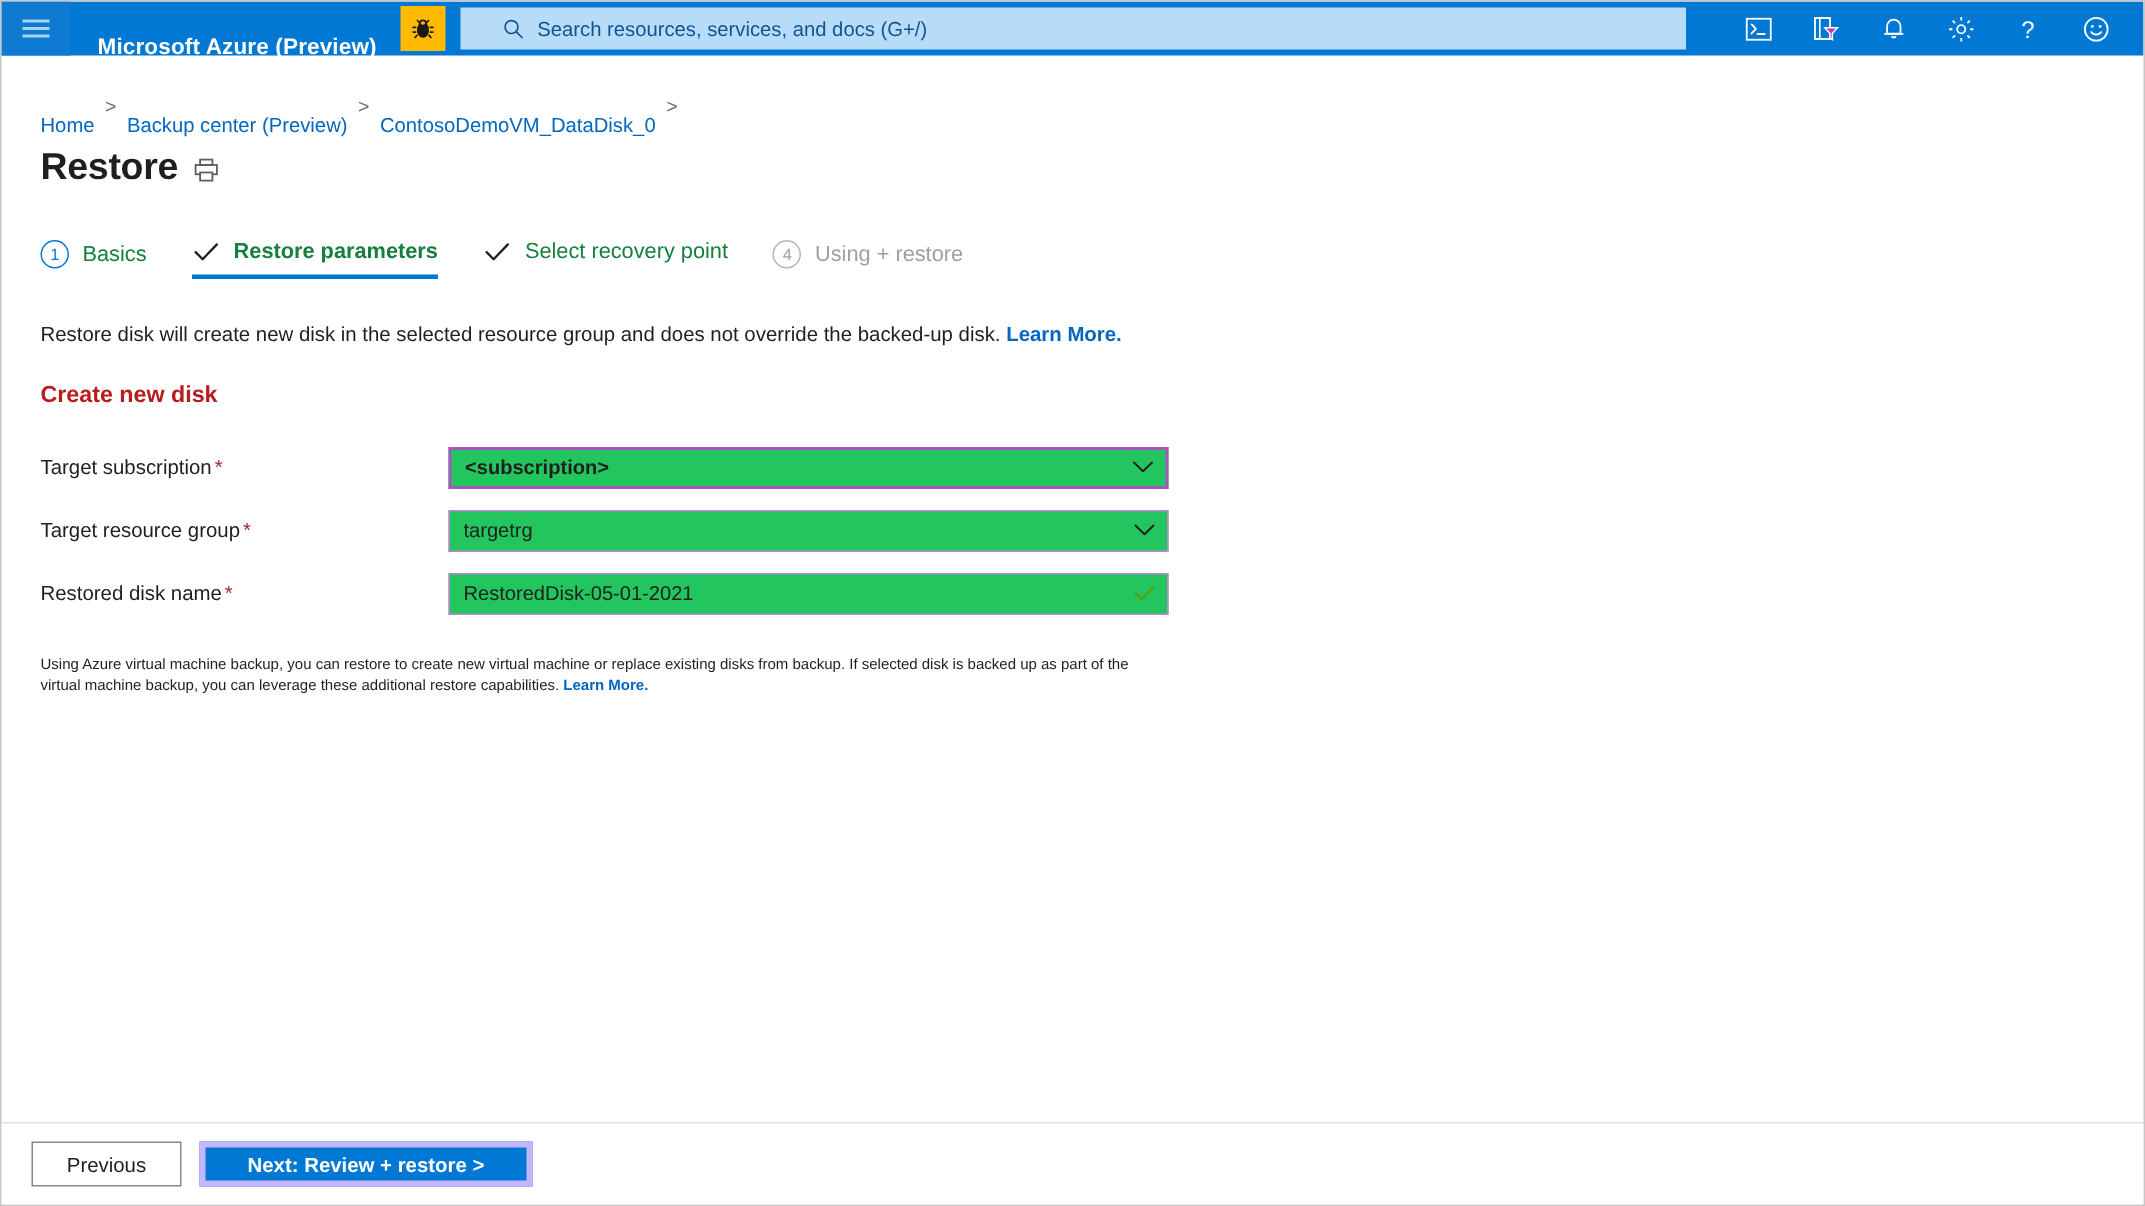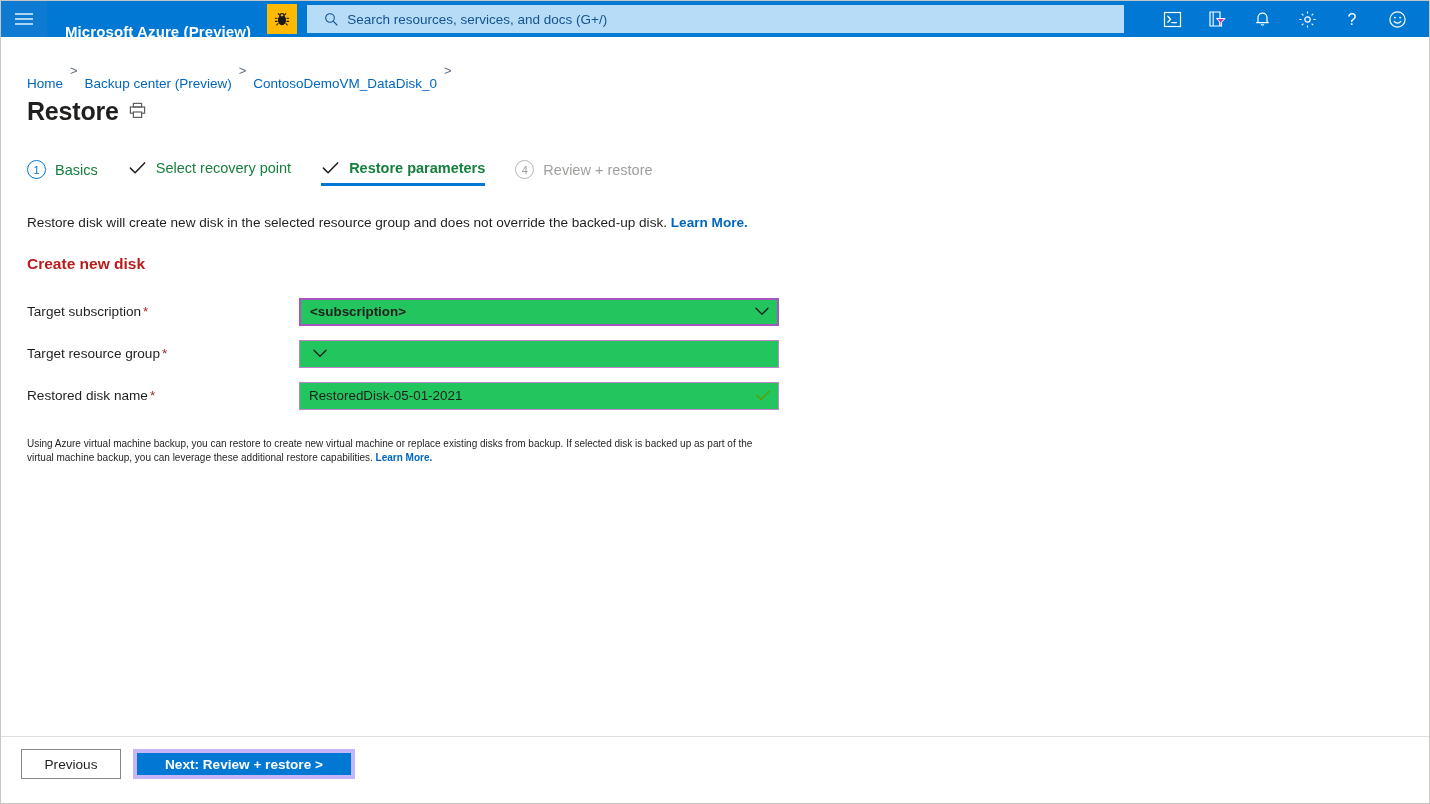--- a/index.html
+++ b/index.html
@@ -63,21 +63,21 @@
     margin-left: 2px;
     cursor: pointer;
   }
   .searchbox {
     margin-left: 10px;
     height: 28px;
     width: 817px;
     background: #b6dcf7;
     display: flex;
     align-items: center;
-    padding: 0 17px;
+    padding: 0 28px;
     cursor: text;
   }
   .searchbox .placeholder {
     color: #14538f;
     font-size: 13.5px;
     margin-left: 9px;
     white-space: nowrap;
   }
   .topicons {
     display: flex;
@@ -110,21 +110,21 @@
     margin-top: 26px;
   }
   .crumb-sep {
     color: #5f6d7c;
     font-size: 13px;
   }
 
   
   .titlerow {
     display: flex;
-    align-items: flex-start;
+    align-items: flex-end;
     padding: 6px 0 0 26px;
     gap: 6px;
   }
   .pagetitle {
     font-size: 25px;
     font-weight: 600;
     color: #201f1e;
     letter-spacing: -.2px;
   }
   .printbtn {
@@ -258,21 +258,21 @@
     line-height: 1.45;
     margin-top: 20px;
     width: 740px;
   }
 
   
   .footer {
     position: absolute;
     left: 0;
     right: 0;
-    bottom: 12px;
+    bottom: 0;
     height: 55px;
     border-top: 1px solid #e1dfdd;
     display: flex;
     align-items: center;
     padding-left: 20px;
     gap: 12px;
     background: #fff;
   }
   .btn {
     height: 30px;
@@ -407,41 +407,41 @@
   </span>
 </div>
 
 <div class="steps">
 
   <div class="step done">
     <span class="circ">1</span>
     <span class="lbl">Basics</span>
   </div>
 
+  <div class="step done current">
+    <span class="tick">
+      <svg width="17" height="14" viewBox="0 0 17 14">
+        <path d="M1.4 7.1 L6.1 11.8 L15.6 1.9" fill="none" stroke="#201f1e" stroke-width="1.5" stroke-linecap="round" stroke-linejoin="round"></path>
+      </svg>
+    </span>
+    <span class="lbl">Restore parameters</span>
+  </div>
+
   <div class="step done">
     <span class="tick">
       <svg width="17" height="14" viewBox="0 0 17 14">
         <path d="M1.4 7.1 L6.1 11.8 L15.6 1.9" fill="none" stroke="#201f1e" stroke-width="1.5" stroke-linecap="round" stroke-linejoin="round"></path>
       </svg>
     </span>
     <span class="lbl">Select recovery point</span>
   </div>
 
-  <div class="step done current">
-    <span class="tick">
-      <svg width="17" height="14" viewBox="0 0 17 14">
-        <path d="M1.4 7.1 L6.1 11.8 L15.6 1.9" fill="none" stroke="#201f1e" stroke-width="1.5" stroke-linecap="round" stroke-linejoin="round"></path>
-      </svg>
-    </span>
-    <span class="lbl">Restore parameters</span>
-  </div>
-
   <div class="step todo">
     <span class="circ gray">4</span>
-    <span class="lbl">Review + restore</span>
+    <span class="lbl">Using + restore</span>
   </div>
 
 </div>
 
 <div class="content">
 
   <div class="intro">
     <span>Restore disk will create new disk in the selected resource group and does not override the backed-up disk. </span><a class="link">Learn More.</a>
   </div>
 
@@ -461,20 +461,21 @@
           </svg>
         </span>
       </div>
     </div>
 
     <div class="frow">
       <div class="flabel">
         <span>Target resource group</span><span class="req">*</span>
       </div>
       <div class="fctl">
+        <span class="val">targetrg</span>
         <span class="chev">
           <svg width="14" height="9" viewBox="0 0 14 9">
             <path d="M1 1.3 L7 7.2 L13 1.3" fill="none" stroke="#201f1e" stroke-width="1.3" stroke-linecap="round" stroke-linejoin="round"></path>
           </svg>
         </span>
       </div>
     </div>
 
     <div class="frow">
       <div class="flabel">

